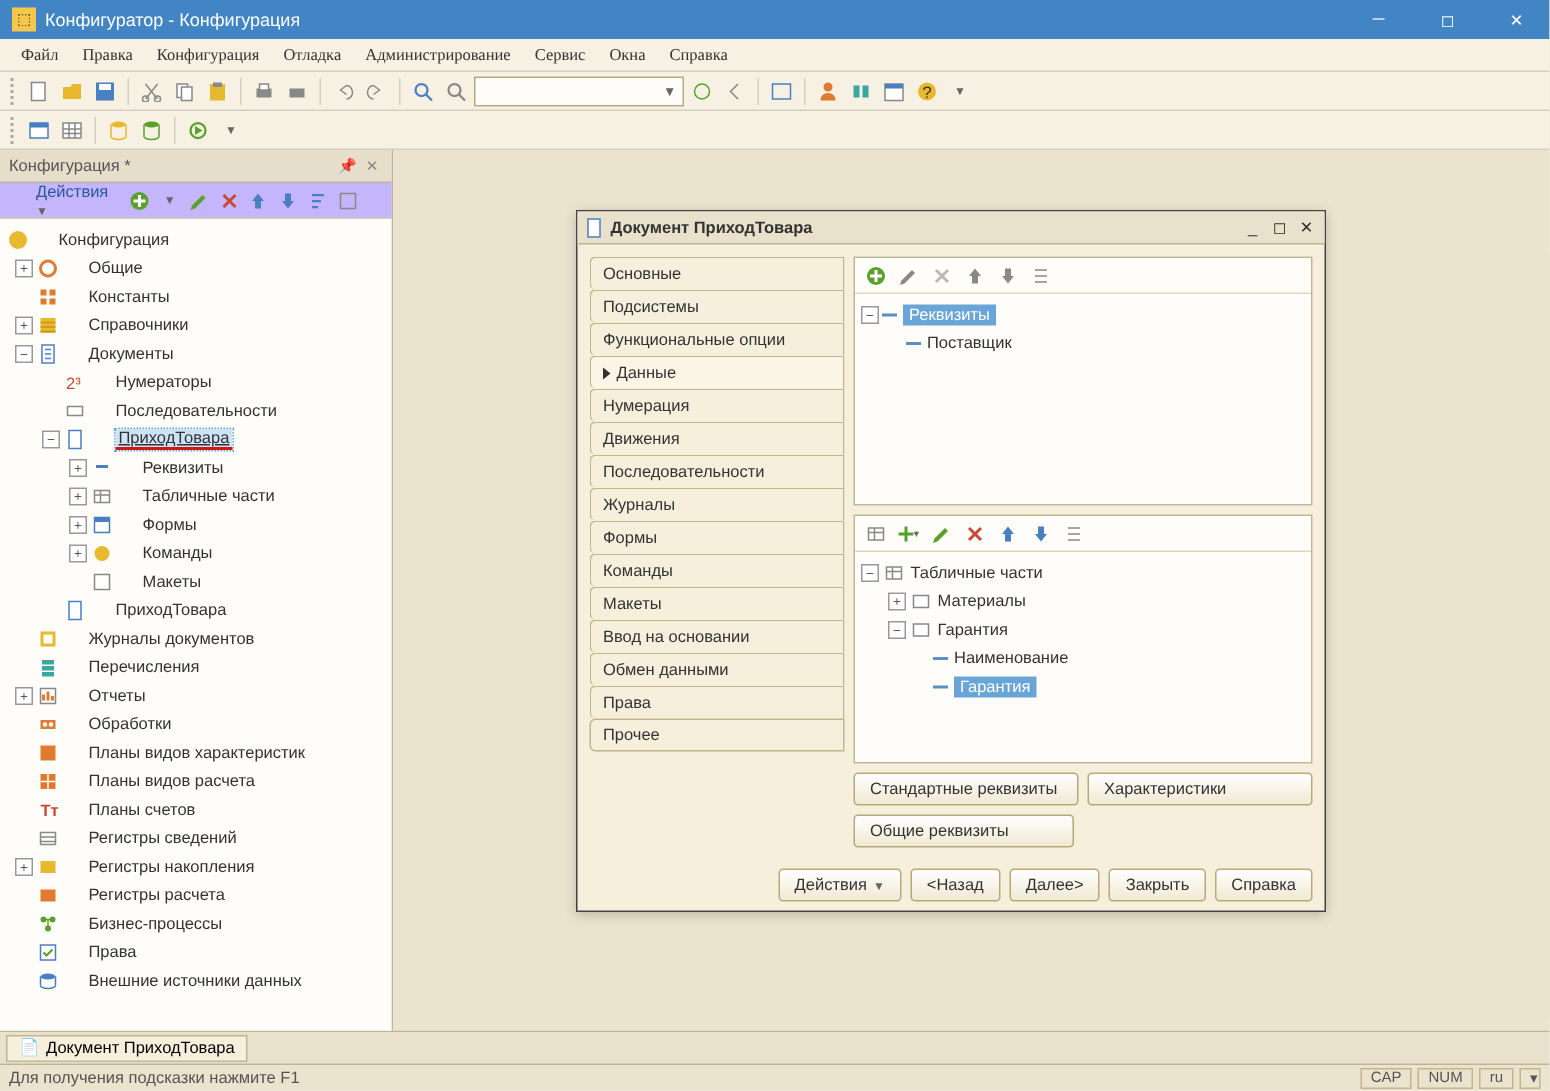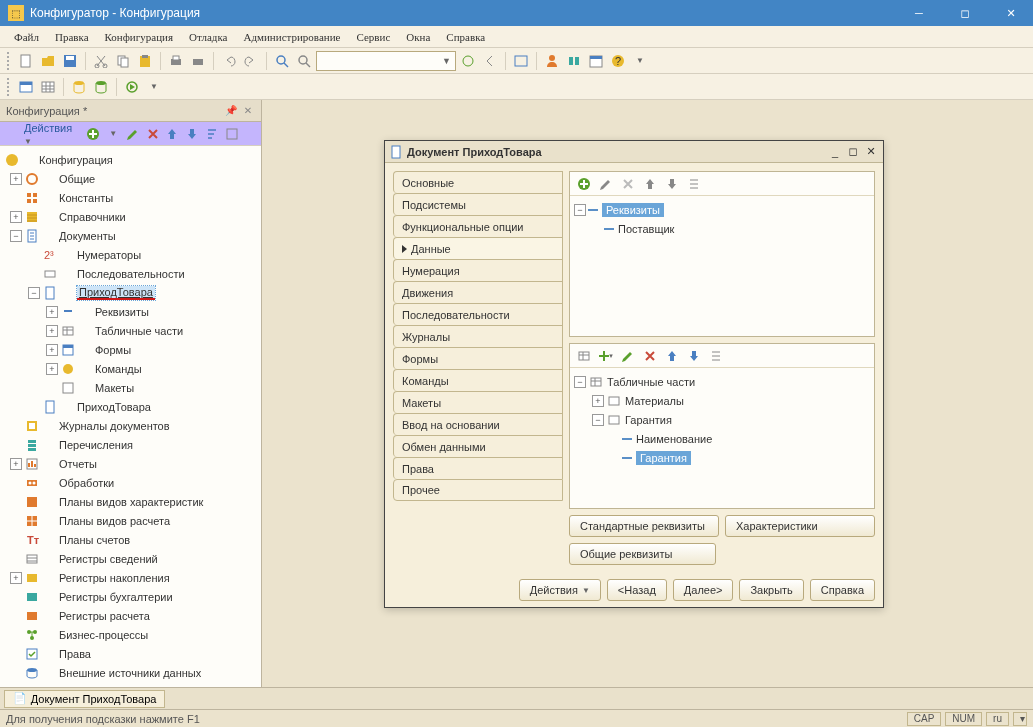--- a/index.html
+++ b/index.html
@@ -549,29 +549,20 @@
           <span class="lbl">Регистры сведений</span>
         </div>
       <div class="node" style="padding-left:8px">
           <span class="exp">+</span>
           <span class="nicon">
             <svg viewBox="0 0 14 14">
               <rect x="2" y="3" width="10" height="8" class="i-yellow"></rect>
             </svg>
           </span>
           <span class="lbl">Регистры накопления</span>
-        </div>
-      <div class="node" style="padding-left:8px">
-          <span class="noexp"></span>
-          <span class="nicon">
-            <svg viewBox="0 0 14 14">
-              <rect x="2" y="3" width="10" height="8" class="i-teal"></rect>
-            </svg>
-          </span>
-          <span class="lbl">Регистры бухгалтерии</span>
         </div>
       <div class="node" style="padding-left:8px">
           <span class="noexp"></span>
           <span class="nicon">
             <svg viewBox="0 0 14 14">
               <rect x="2" y="3" width="10" height="8" class="i-orange"></rect>
             </svg>
           </span>
           <span class="lbl">Регистры расчета</span>
         </div>

